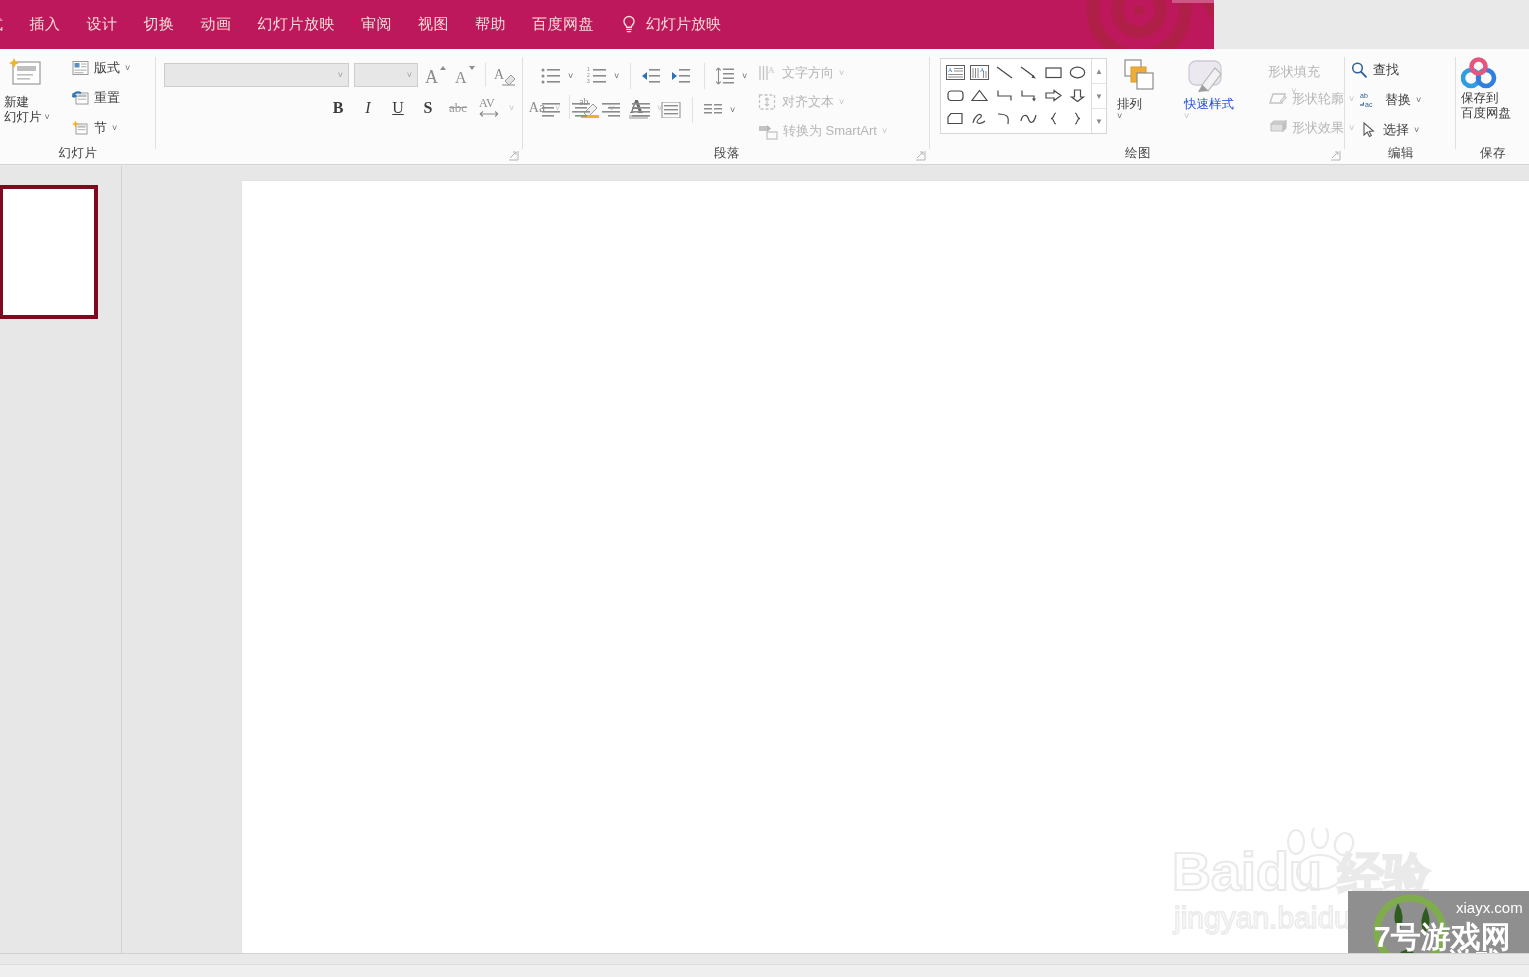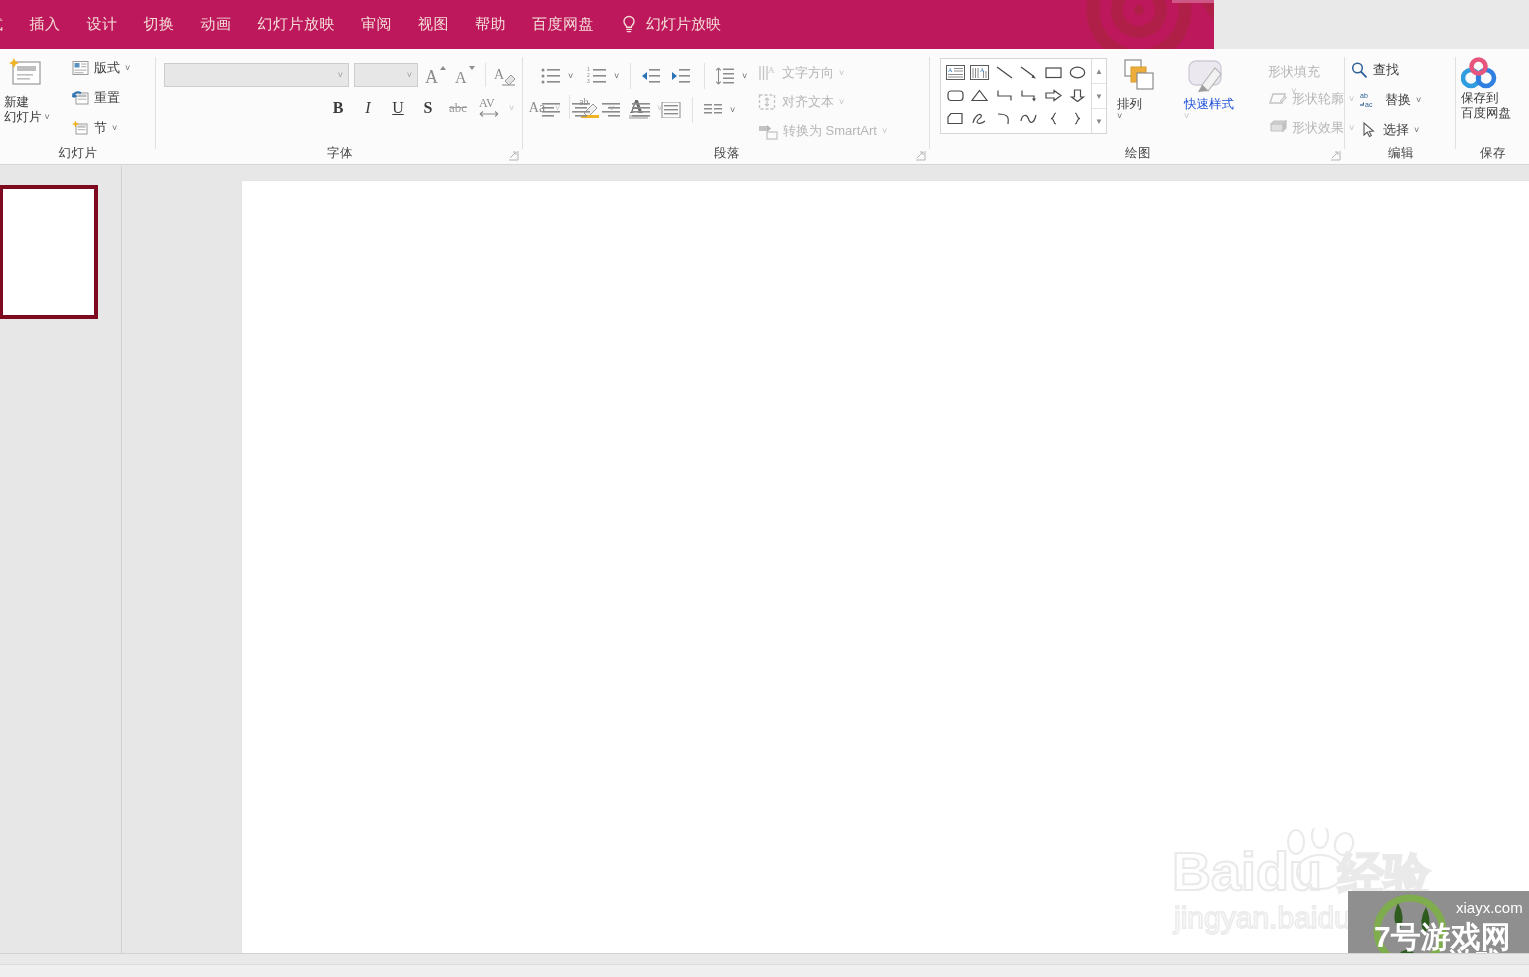--- a/index.html
+++ b/index.html
@@ -300,21 +300,20 @@
       <span class="car dis" style="position:absolute; left:452px; top:54px;">˅</span>
 
       <div class="tbtn" style="left:468px; top:44px; width:28px; height:28px;">
         <svg width="26" height="26" viewBox="0 0 26 26">
           <text x="4" y="19" font-family="Liberation Serif, serif" font-size="18" font-weight="bold" fill="#6b6b6b">A</text>
           <rect x="3" y="21" width="19" height="4" fill="#c8c8c8"></rect>
         </svg>
       </div>
       <span class="car dis" style="position:absolute; left:500px; top:54px;">˅</span>
 
-      <div class="gname" style="width:366px;">字体</div>
       <svg class="dlg" viewBox="0 0 11 11">
         <path d="M1 10 L10 10 L10 1" fill="none" stroke="#7a7a7a" stroke-width="1"></path>
         <path d="M2 8 L8 2 M8 2 L5 2 M8 2 L8 5" stroke="#7a7a7a" stroke-width="1" fill="none"></path>
       </svg>
       <div class="gdiv"></div>
     </div>
 
     <div class="grp" style="left:524px;width:406px;">
 
       <div class="tbtn" style="left:14px; top:14px; width:26px; height:26px;">

